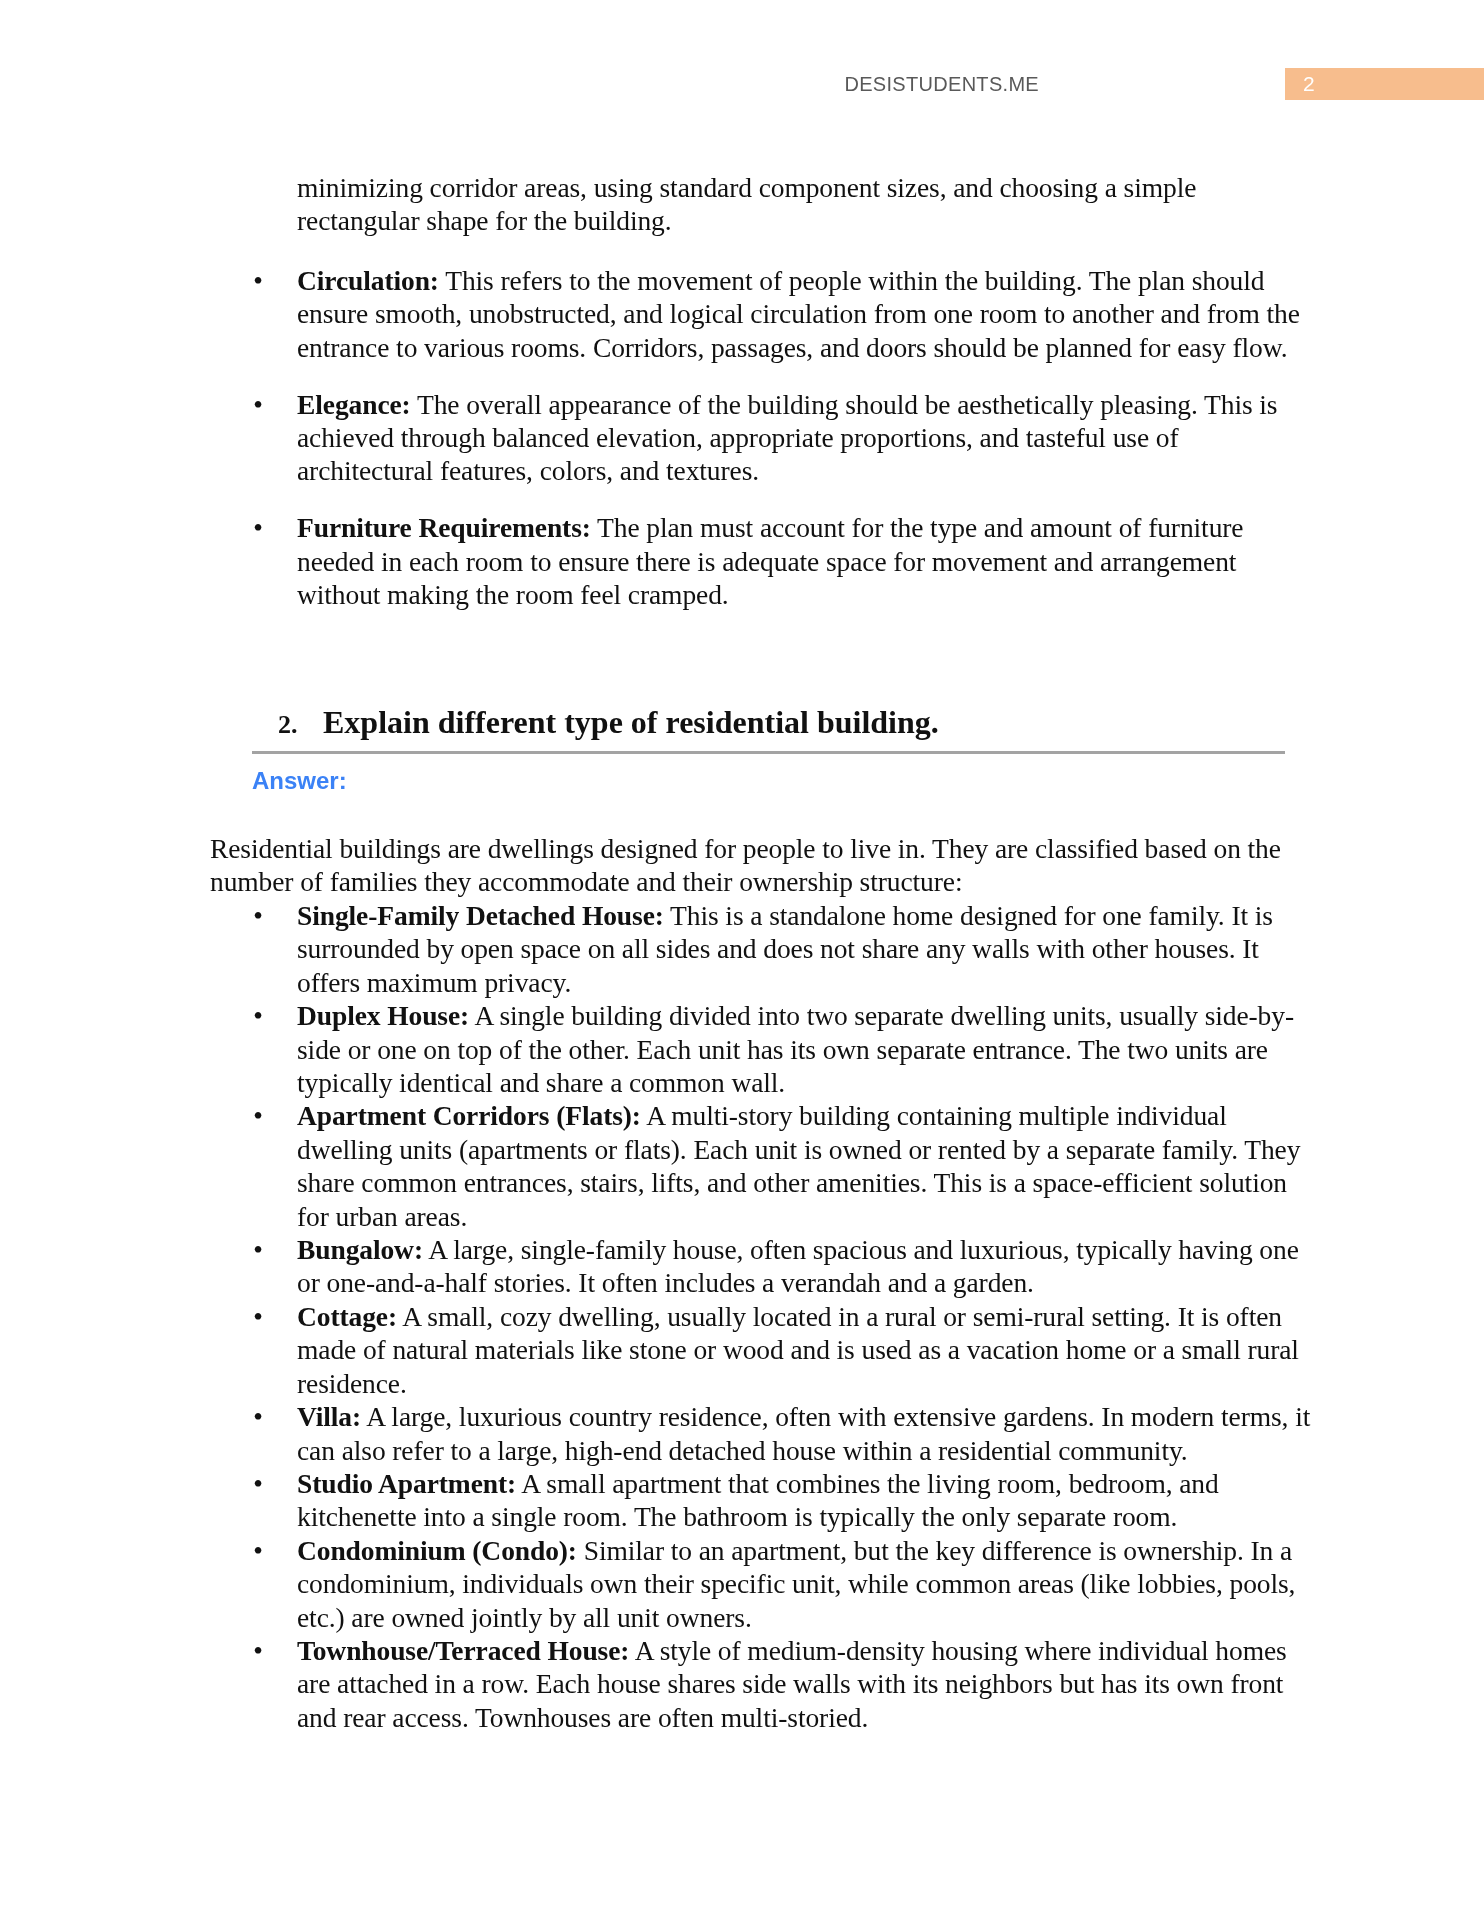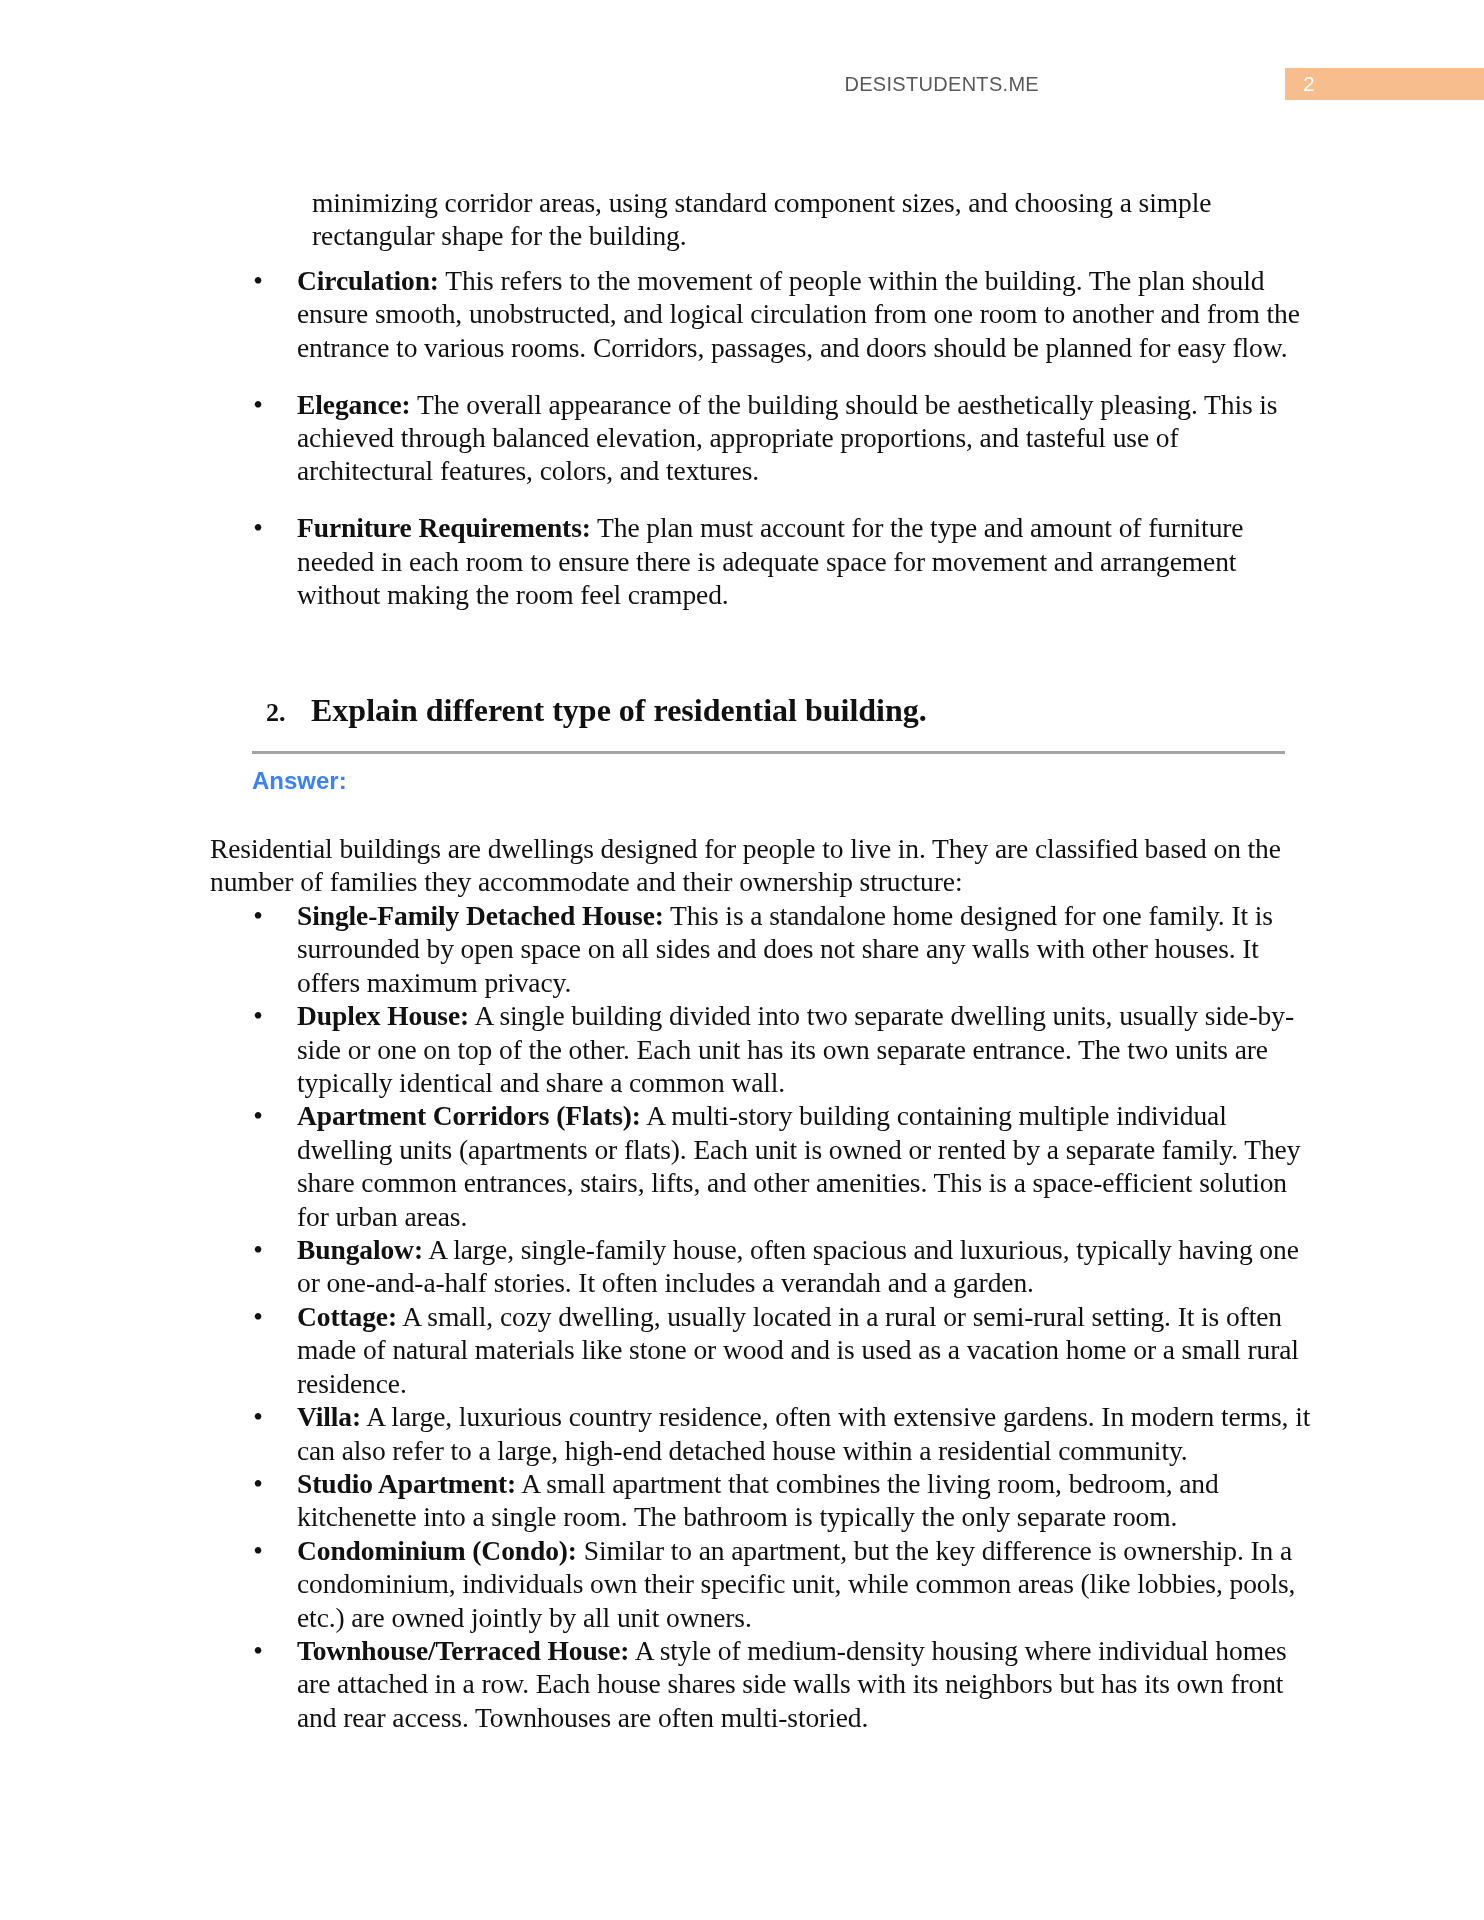--- a/index.html
+++ b/index.html
@@ -153,38 +153,38 @@
 
 <header class="page-header">
   <span class="site-name">DESISTUDENTS.ME</span>
   <div class="page-number-box">
     <span class="page-number">2</span>
   </div>
 </header>
 
 <main class="content">
 
-  <p class="text continuation" style="margin:15px">minimizing corridor areas, using standard component sizes, and choosing a simple rectangular shape for the building.</p>
+  <p class="text continuation" style="margin:0">minimizing corridor areas, using standard component sizes, and choosing a simple rectangular shape for the building.</p>
 
   <ul class="bullet-list top-list text">
     <li class="bullet-item">
       <span class="bullet">•</span>
       <span class="term">Circulation:</span><span> This refers to the movement of people within the building. The plan should ensure smooth, unobstructed, and logical circulation from one room to another and from the entrance to various rooms. Corridors, passages, and doors should be planned for easy flow.</span>
     </li>
     <li class="bullet-item">
       <span class="bullet">•</span>
       <span class="term">Elegance:</span><span> The overall appearance of the building should be aesthetically pleasing. This is achieved through balanced elevation, appropriate proportions, and tasteful use of architectural features, colors, and textures.</span>
     </li>
     <li class="bullet-item">
       <span class="bullet">•</span>
       <span class="term">Furniture Requirements:</span><span> The plan must account for the type and amount of furniture needed in each room to ensure there is adequate space for movement and arrangement without making the room feel cramped.</span>
     </li>
   </ul>
 
-  <h2 class="question" style="margin:4px">
+  <h2 class="question" style="margin:16px">
     <span class="q-num">2.</span><span>Explain different type of residential building.</span>
   </h2>
 
   <div class="rule"></div>
 
   <div class="answer-label">Answer:</div>
 
   <p class="text intro" style="margin:0">Residential buildings are dwellings designed for people to live in. They are classified based on the number of families they accommodate and their ownership structure:</p>
 
   <ul class="bullet-list main-list text">

